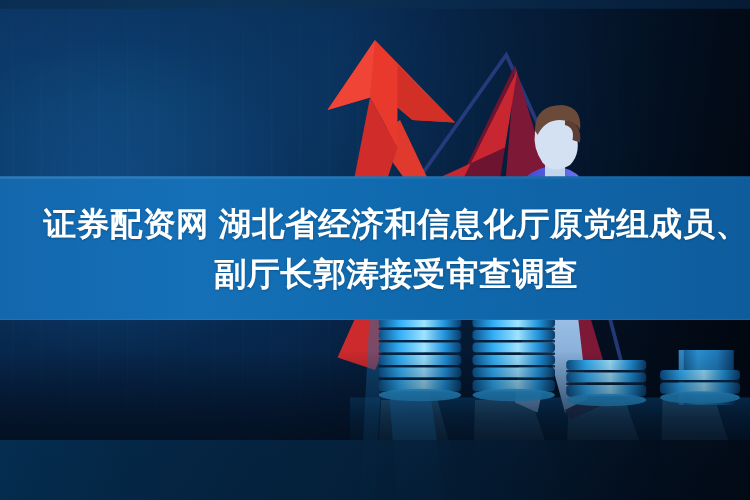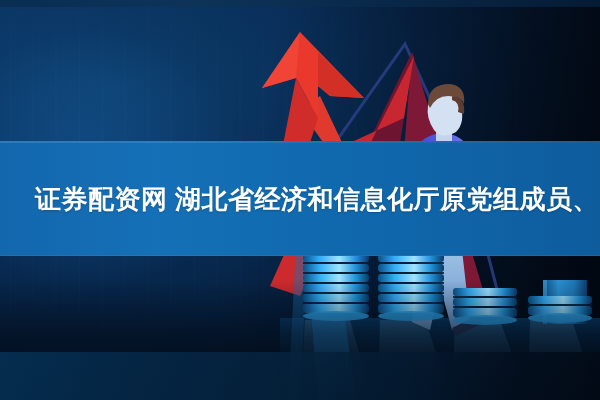--- a/index.html
+++ b/index.html
@@ -259,15 +259,16 @@
   </svg>
 
   <div class="bg-bottomfade"></div>
   <div class="bg-bottomhoriz"></div>
 
   <div class="band">
     <div class="band-top-hl"></div>
   </div>
   <div class="headline">
     <div class="hl-line">证券配资网 湖北省经济和信息化厅原党组成员、</div>
+    <div class="hl-line">副厅长郭涛接受审查调查</div>
   </div>
 
 </div>
 
 </body></html>

